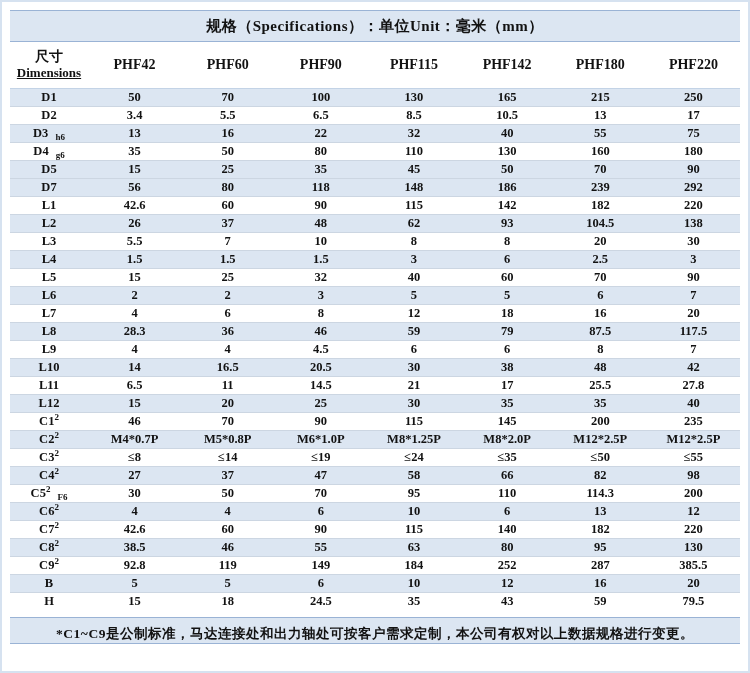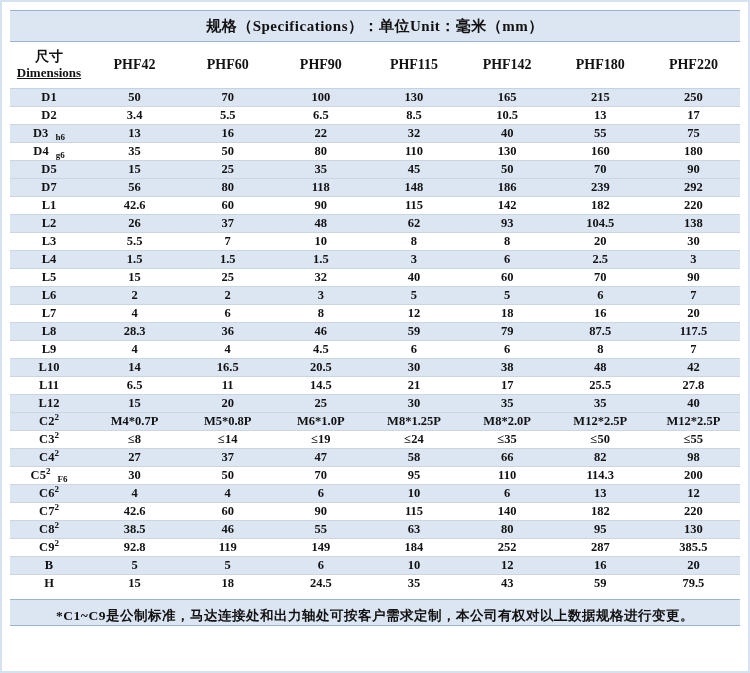--- a/index.html
+++ b/index.html
@@ -267,20 +267,30 @@
         <tr class="blue">
           <td class="row-label">L12</td>
           <td>15</td>
           <td>20</td>
           <td>25</td>
           <td>30</td>
           <td>35</td>
           <td>35</td>
           <td>40</td>
         </tr>
+        <tr class="white">
+          <td class="row-label">C1<sup>2</sup></td>
+          <td>46</td>
+          <td>70</td>
+          <td>90</td>
+          <td>115</td>
+          <td>145</td>
+          <td>200</td>
+          <td>235</td>
+        </tr>
         <tr class="blue">
           <td class="row-label">C2<sup>2</sup></td>
           <td>M4*0.7P</td>
           <td>M5*0.8P</td>
           <td>M6*1.0P</td>
           <td>M8*1.25P</td>
           <td>M8*2.0P</td>
           <td>M12*2.5P</td>
           <td>M12*2.5P</td>
         </tr>

